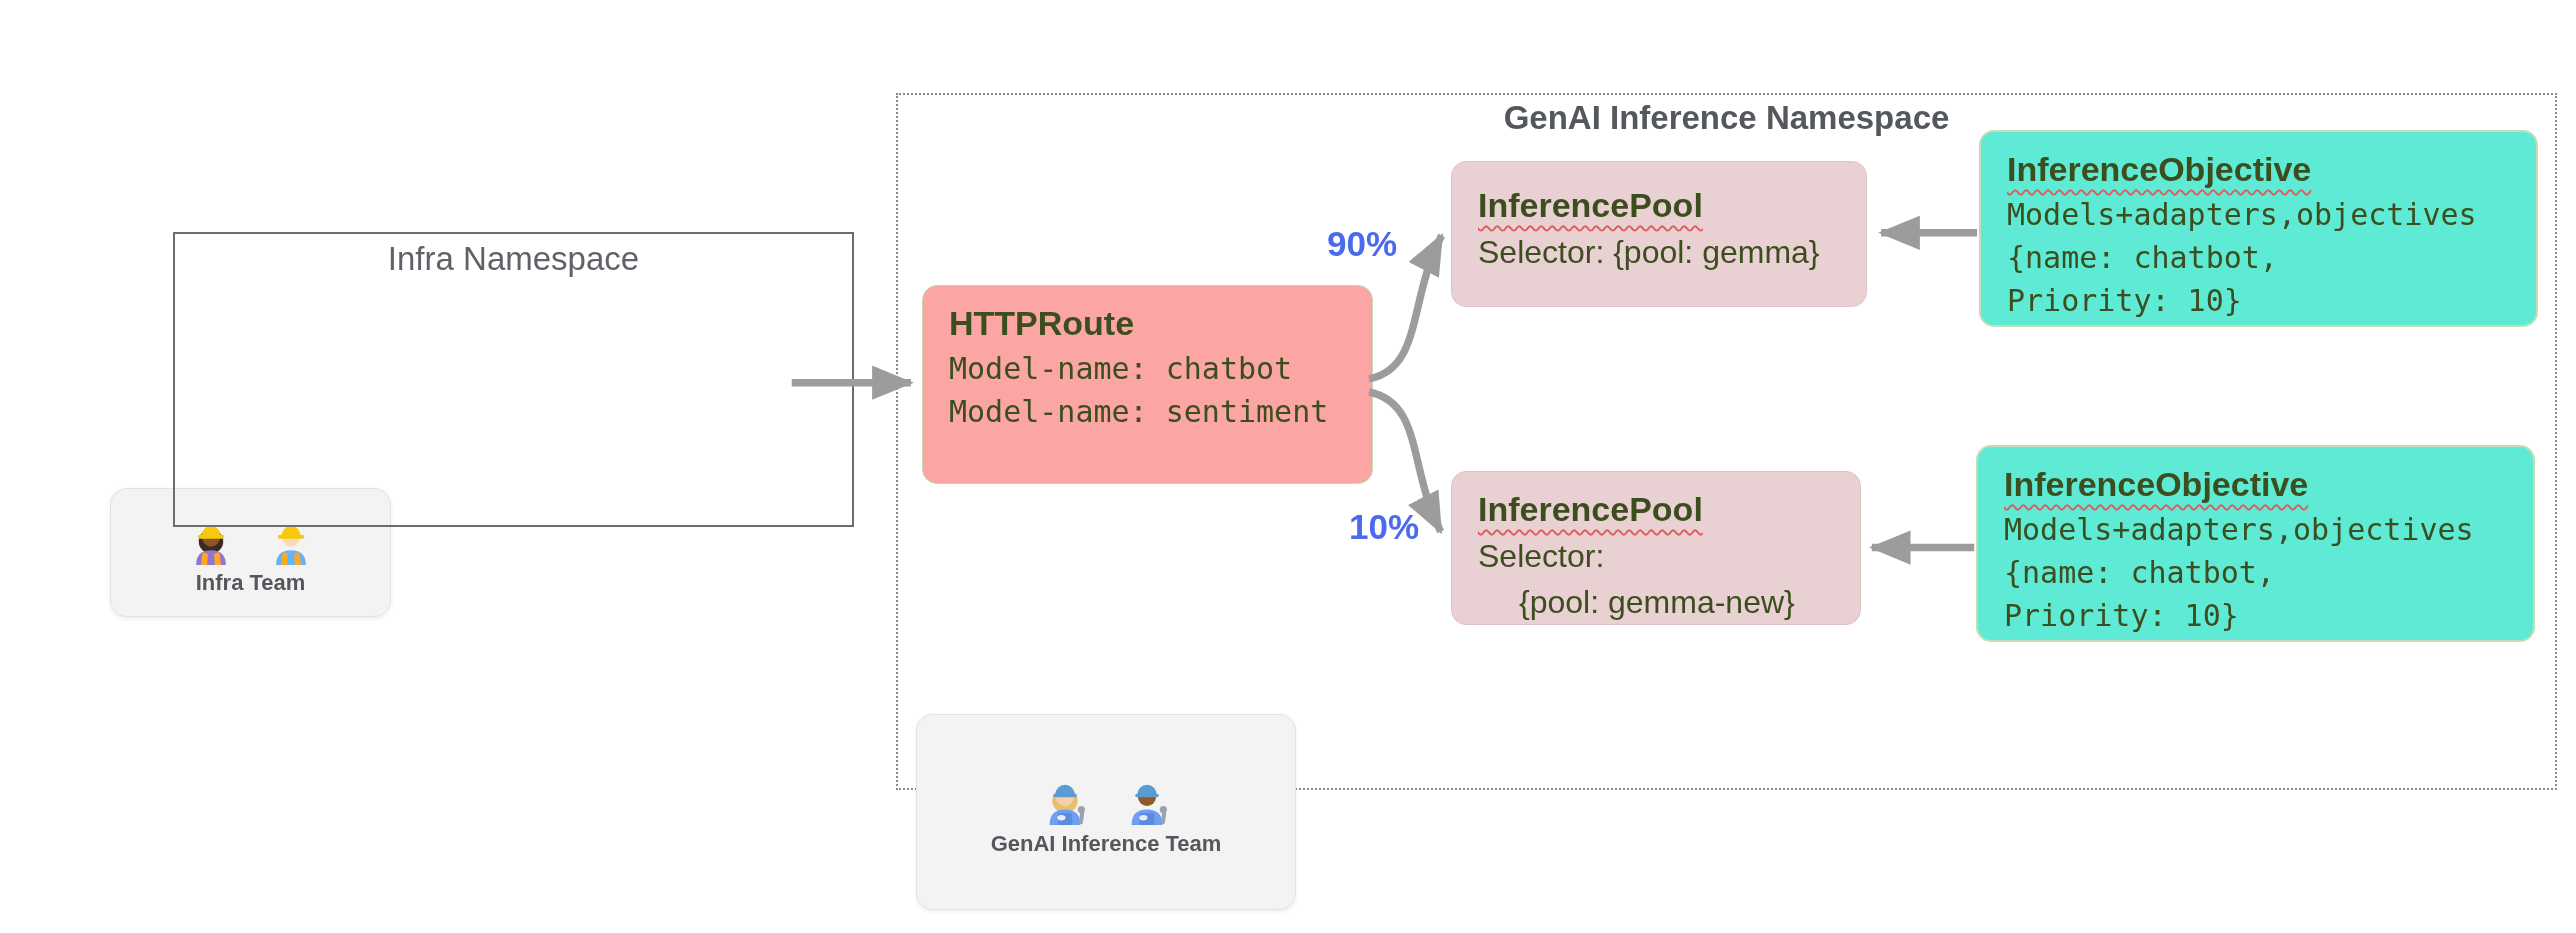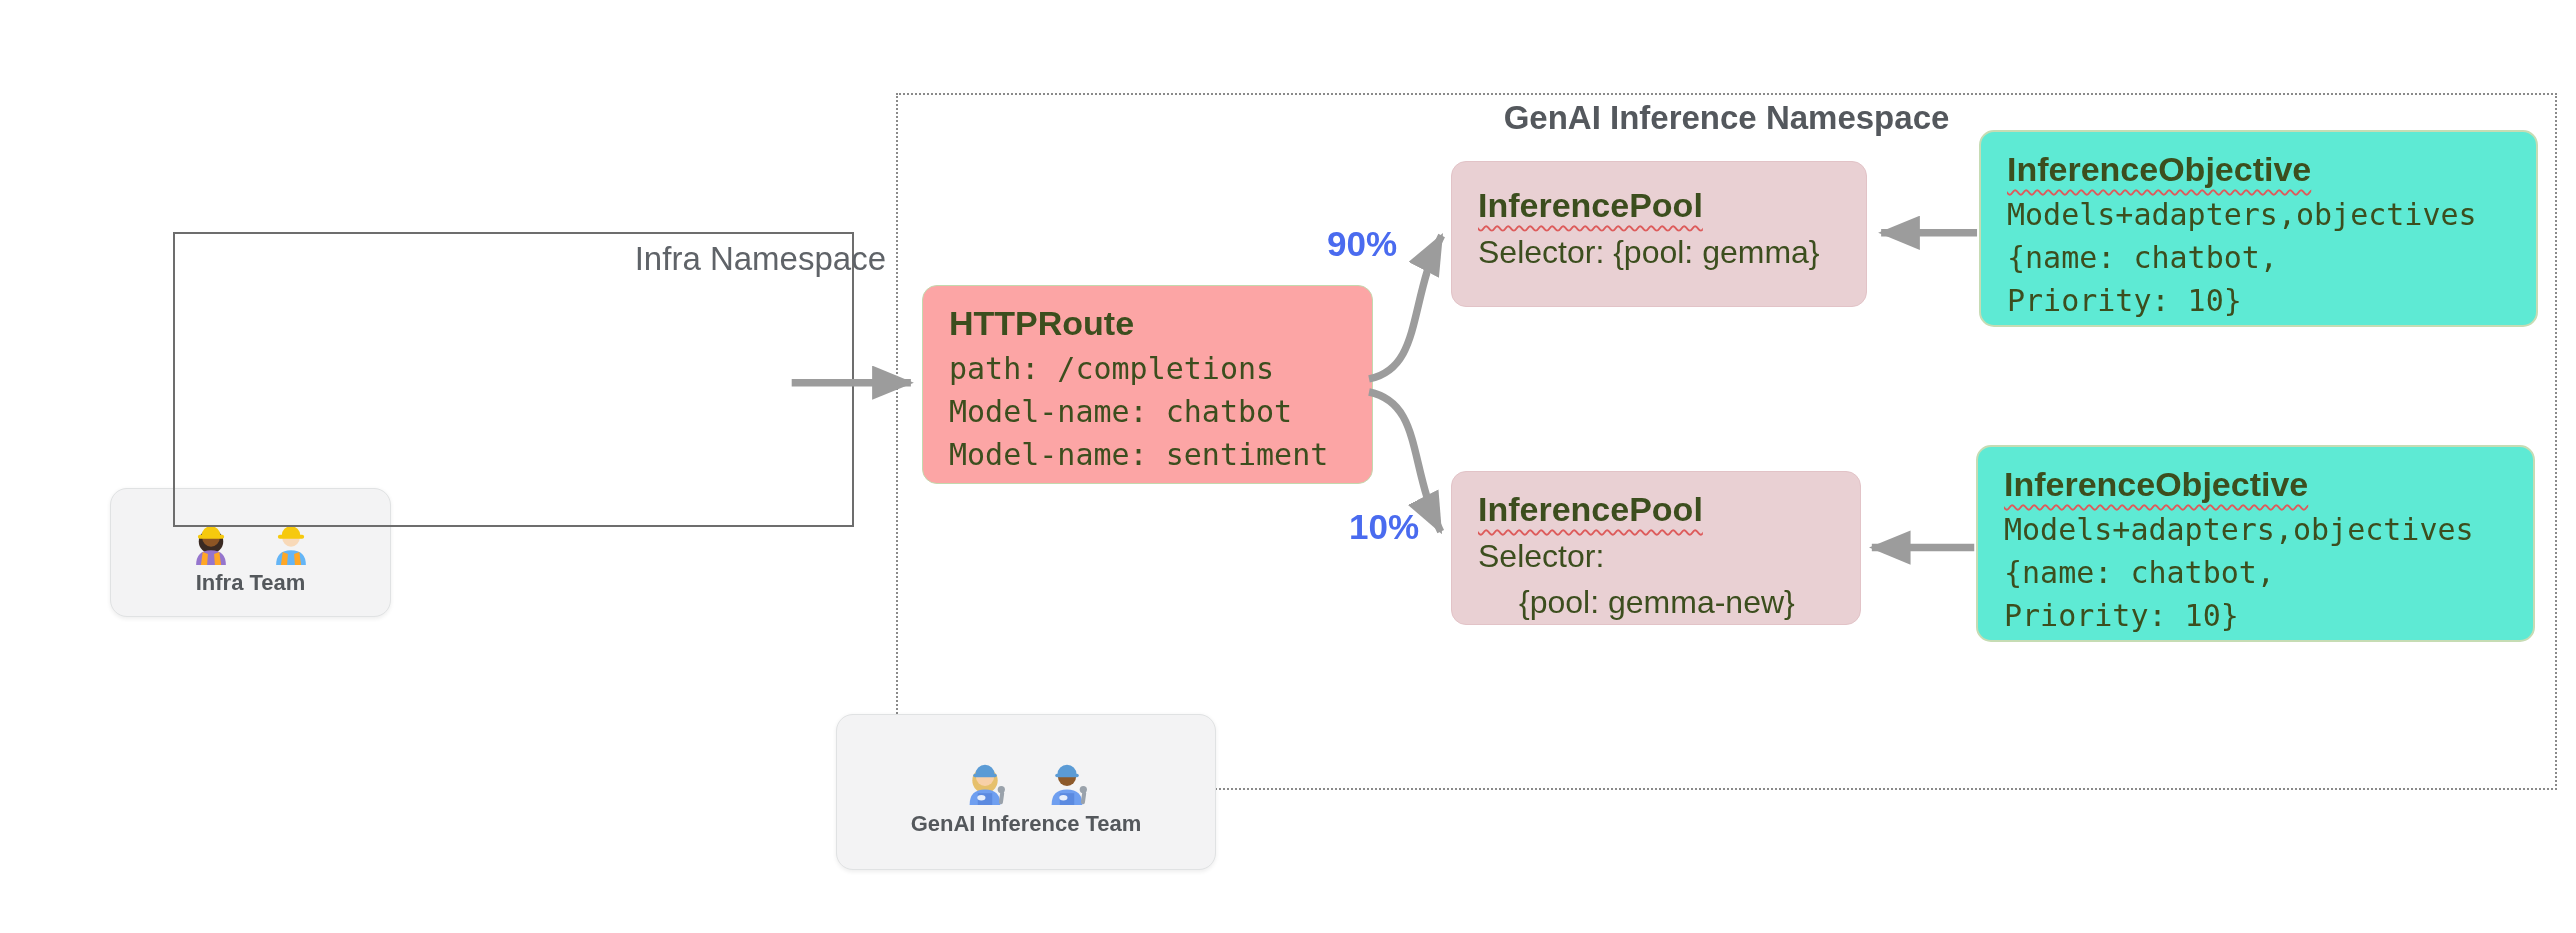--- a/index.html
+++ b/index.html
@@ -14,22 +14,22 @@
 
   
   .infra-ns{
     left:173px;top:232px;width:681px;height:295px;
     border:2.8px solid #6d6d6d;
     background:transparent;
     box-sizing:border-box;
   }
   .infra-ns-title{
     left:173px;top:240px;width:681px;
-    text-align:right;
-    font-size:33px;color:#5f6368;font-weight:400;margin-left:32px;
+    text-align:center;
+    font-size:33px;color:#5f6368;font-weight:400;
   }
   .genai-ns{
     left:896px;top:93px;width:1661px;height:697px;
     border:2.8px dotted #8a8a8a;
     background:transparent;
     box-sizing:border-box;
   }
   .genai-ns-title{
     left:896px;top:99px;width:1661px;
     text-align:center;
@@ -96,21 +96,21 @@
   
   .team-box{
     background:#f3f3f4;
     border:1.9px solid #e0e2e3;
     border-radius:17px;
     box-shadow:0 1.9px 4.7px rgba(0,0,0,0.07);
     box-sizing:border-box;
     display:flex;flex-direction:column;align-items:center;justify-content:center;
   }
   .infra-team{left:110px;top:488px;width:281px;height:129px;}
-  .genai-team{left:836px;top:714px;width:380px;height:156px;}
+  .genai-team{left:916px;top:714px;width:380px;height:196px;}
   .team-icons{display:flex;gap:24px;align-items:flex-end;}
   .team-label{
     font-size:22px;font-weight:700;color:#54585c;margin-top:5.6px;white-space:nowrap;
   }
 
   
   .pct{
     font-size:35px;font-weight:700;color:#4a6bef;white-space:nowrap;
   }
   .pct-top{left:1327px;top:224px;}
@@ -175,21 +175,20 @@
         <circle cx="50" cy="47" r="4" fill="#9aa2ab"></circle>
         <rect x="48" y="49" width="4.5" height="14" rx="2" fill="#9aa2ab" transform="rotate(8 50 56)"></rect>
       </svg>
     </div>
     <div class="team-label">GenAI Inference Team</div>
   </div>
 
 
   <div class="abs box httproute">
     <span class="box-title green-text">HTTPRoute</span>
-    <div class="mono-line green-text">path: /completions</div>
     <div class="mono-line green-text">Model-name: chatbot</div>
     <div class="mono-line green-text">Model-name: sentiment</div>
   </div>
 
   <div class="abs box pool-top">
     <span class="box-title green-text sq">InferencePool</span>
     <div class="sans-line green-text">Selector: {pool: gemma}</div>
   </div>
 
   <div class="abs box pool-bottom">

